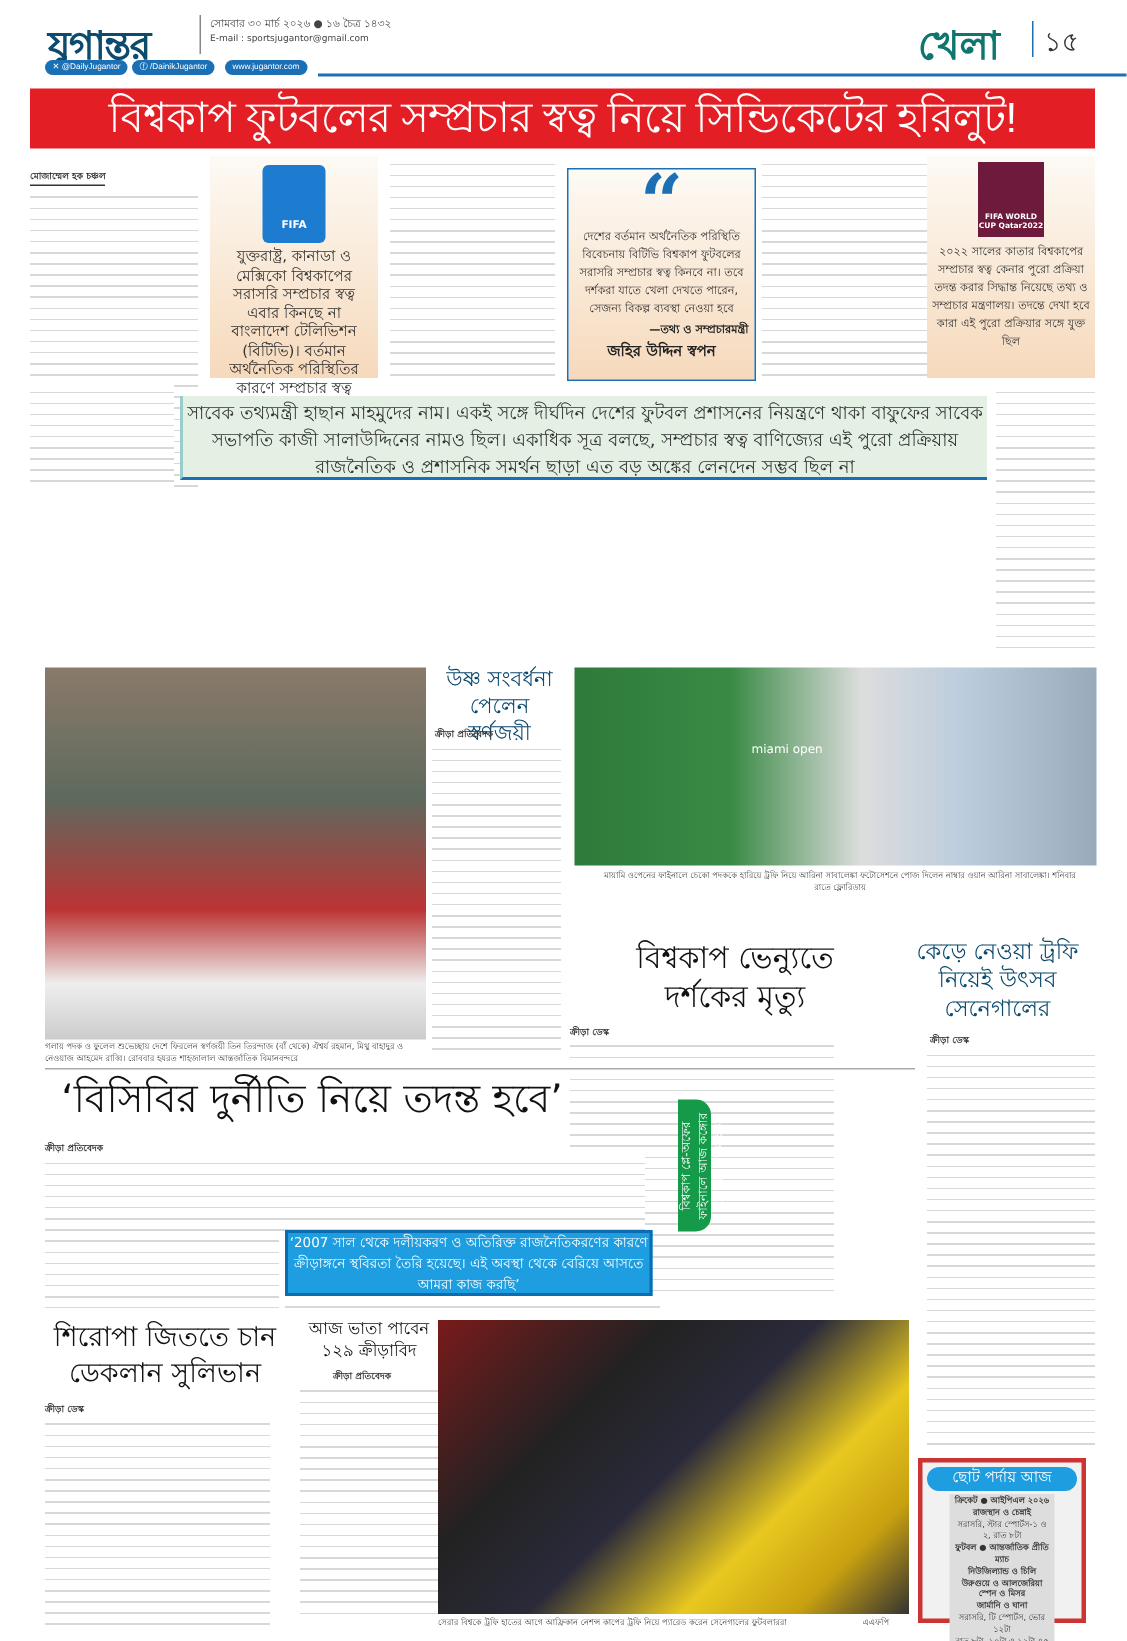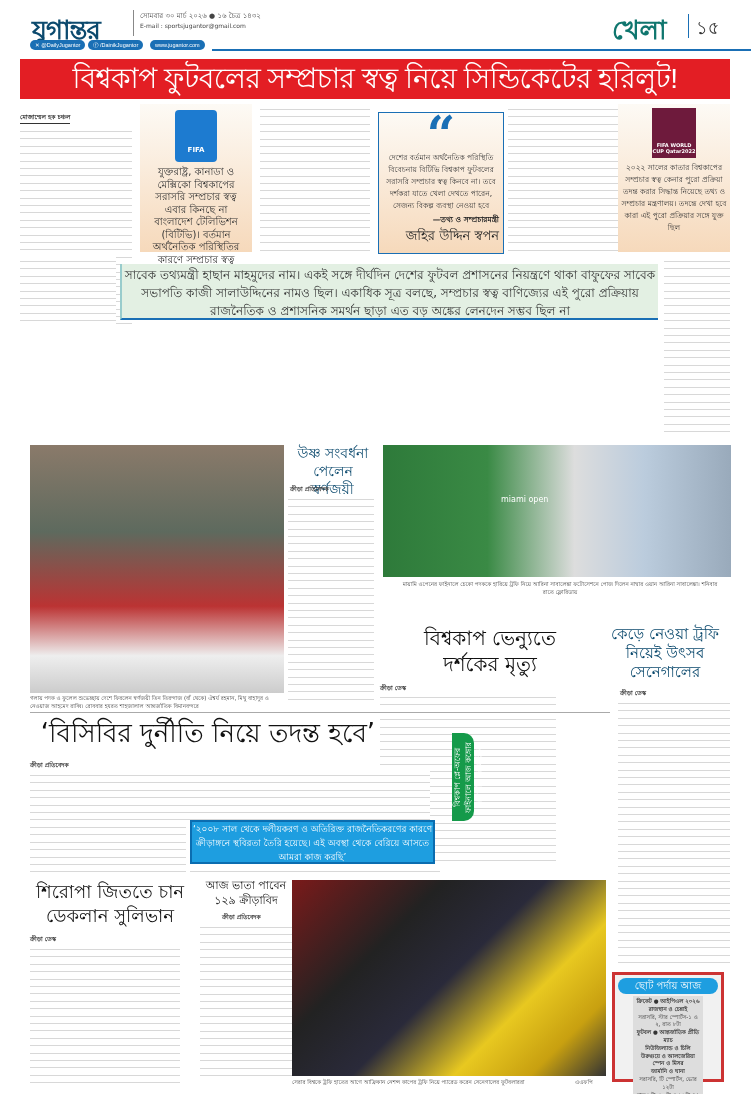--- a/index.html
+++ b/index.html
@@ -59,21 +59,21 @@
   <div style="width:42px;height:52px;margin:6px auto 4px;background:#1d7bd0;border-radius:4px;color:#fff;font-size:7px;font-weight:bold;text-align:center;padding-top:36px">FIFA</div>
   <div class="caption-box" style="font-size:10px;line-height:12.5px;padding:0 10px">যুক্তরাষ্ট্র, কানাডা ও মেক্সিকো বিশ্বকাপের সরাসরি সম্প্রচার স্বত্ব এবার কিনছে না বাংলাদেশ টেলিভিশন (বিটিভি)। বর্তমান অর্থনৈতিক পরিস্থিতির কারণে সম্প্রচার স্বত্ব কেনা থেকে পিছিয়ে এসেছে বিটিভি</div>
 </div>
 
 <div class="abs txt" style="left:260px;top:104px;width:110px;height:152px;background:repeating-linear-gradient(#fff 0 5px,#d8d8d8 5px 6px,#fff 6px 7.4px)"></div>
 
 <div class="abs quote peach" style="left:378px;top:112px;width:126px;height:142px">
   <div class="quote-mark">“</div>
   <div style="font-size:7.5px;line-height:12px;text-align:center;color:#333">দেশের বর্তমান অর্থনৈতিক পরিস্থিতি বিবেচনায় বিটিভি বিশ্বকাপ ফুটবলের সরাসরি সম্প্রচার স্বত্ব কিনবে না। তবে দর্শকরা যাতে খেলা দেখতে পারেন, সেজন্য বিকল্প ব্যবস্থা নেওয়া হবে</div>
   <div style="font-size:7.5px;font-weight:bold;text-align:right;margin-top:2px">—তথ্য ও সম্প্রচারমন্ত্রী</div>
-  <div style="font-size:13px;font-weight:normal;text-align:right">জহির উদ্দিন স্বপন</div>
+  <div style="font-size:10px;font-weight:bold;text-align:center">জহির উদ্দিন স্বপন</div>
 </div>
 
 <div class="abs txt" style="left:508px;top:104px;width:112px;height:152px;background:repeating-linear-gradient(#fff 0 5px,#d8d8d8 5px 6px,#fff 6px 7.4px)"></div>
 
 <div class="abs peach" style="left:618px;top:104px;width:112px;height:148px">
   <div style="width:44px;height:50px;margin:4px auto 4px;background:#6e1a3c;color:#fff;font-size:5px;font-weight:bold;text-align:center;padding-top:34px">FIFA WORLD CUP Qatar2022</div>
   <div class="caption-box" style="font-size:7.5px;line-height:12px;padding:0 2px">২০২২ সালের কাতার বিশ্বকাপের সম্প্রচার স্বত্ব কেনার পুরো প্রক্রিয়া তদন্ত করার সিদ্ধান্ত নিয়েছে তথ্য ও সম্প্রচার মন্ত্রণালয়। তদন্তে দেখা হবে কারা এই পুরো প্রক্রিয়ার সঙ্গে যুক্ত ছিল</div>
 </div>
 
 <div class="abs pull">সাবেক তথ্যমন্ত্রী হাছান মাহমুদের নাম। একই সঙ্গে দীর্ঘদিন দেশের ফুটবল প্রশাসনের নিয়ন্ত্রণে থাকা বাফুফের সাবেক সভাপতি কাজী সালাউদ্দিনের নামও ছিল। একাধিক সূত্র বলছে, সম্প্রচার স্বত্ব বাণিজ্যের এই পুরো প্রক্রিয়ায় রাজনৈতিক ও প্রশাসনিক সমর্থন ছাড়া এত বড় অঙ্কের লেনদেন সম্ভব ছিল না</div>
@@ -102,21 +102,21 @@
 
 <div class="abs h3" style="left:600px;top:625px;width:130px;font-size:15px;line-height:19px">কেড়ে নেওয়া ট্রফি নিয়েই উৎসব সেনেগালের</div>
 <div class="abs byline" style="left:620px;top:688px">ক্রীড়া ডেস্ক</div>
 <div class="abs txt" style="left:618px;top:698px;width:112px;height:268px;background:repeating-linear-gradient(#fff 0 5px,#d8d8d8 5px 6px,#fff 6px 7.4px)"></div>
 
 <div class="abs hr" style="left:30px;top:712px;width:580px"></div>
 
 <div class="abs" style="left:38px;top:716px;width:340px;font-size:26px;line-height:34px;color:#111;text-align:center">‘বিসিবির দুর্নীতি নিয়ে তদন্ত হবে’</div>
 <div class="abs byline" style="left:30px;top:760px">ক্রীড়া প্রতিবেদক</div>
 <div class="abs txt" style="left:30px;top:770px;width:400px;height:52px;background:repeating-linear-gradient(#fff 0 5px,#d8d8d8 5px 6px,#fff 6px 7.4px)"></div>
-<div class="abs blue-quote">‘২০০৮ সাল থেকে দলীয়করণ ও অতিরিক্ত রাজনৈতিকরণের কারণে ক্রীড়াঙ্গনে স্থবিরতা তৈরি হয়েছে। এই অবস্থা থেকে বেরিয়ে আসতে আমরা কাজ করছি’</div>
+<div class="abs blue-quote">‘2007 সাল থেকে দলীয়করণ ও অতিরিক্ত রাজনৈতিকরণের কারণে ক্রীড়াঙ্গনে স্থবিরতা তৈরি হয়েছে। এই অবস্থা থেকে বেরিয়ে আসতে আমরা কাজ করছি’</div>
 <div class="abs txt" style="left:30px;top:822px;width:156px;height:50px;background:repeating-linear-gradient(#fff 0 5px,#d8d8d8 5px 6px,#fff 6px 7.4px)"></div>
 <div class="abs txt" style="left:190px;top:866px;width:250px;height:10px;background:repeating-linear-gradient(#fff 0 5px,#d8d8d8 5px 6px,#fff 6px 7.4px)"></div>
 
 <div class="abs" style="left:30px;top:880px;width:160px;font-size:18px;line-height:24px;text-align:center;color:#111">শিরোপা জিততে চান ডেকলান সুলিভান</div>
 <div class="abs byline" style="left:30px;top:934px">ক্রীড়া ডেস্ক</div>
 <div class="abs txt" style="left:30px;top:944px;width:150px;height:145px;background:repeating-linear-gradient(#fff 0 5px,#d8d8d8 5px 6px,#fff 6px 7.4px)"></div>
 
 <div class="abs" style="left:196px;top:878px;width:100px;font-size:11px;line-height:15px;text-align:center;color:#111">আজ ভাতা পাবেন ১২৯ ক্রীড়াবিদ</div>
 <div class="abs byline" style="left:222px;top:912px">ক্রীড়া প্রতিবেদক</div>
 <div class="abs txt" style="left:200px;top:922px;width:92px;height:160px;background:repeating-linear-gradient(#fff 0 5px,#d8d8d8 5px 6px,#fff 6px 7.4px)"></div>

